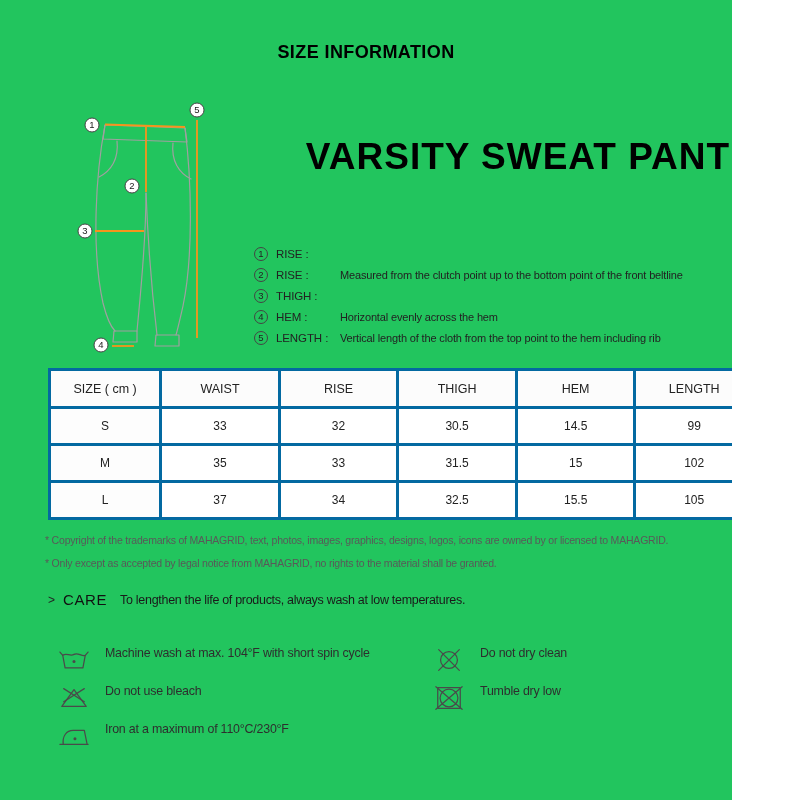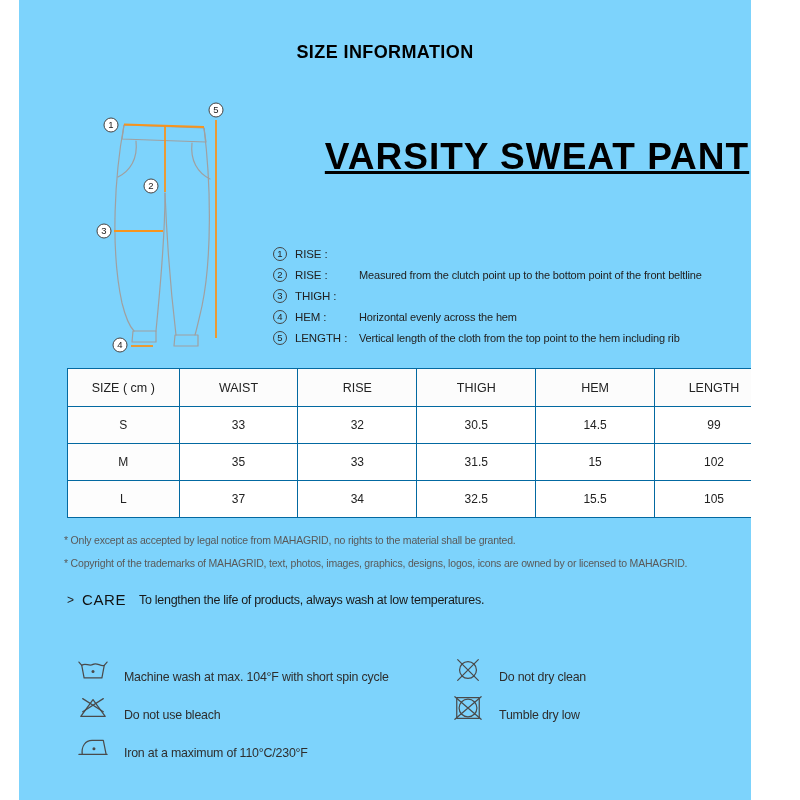--- a/index.html
+++ b/index.html
@@ -1,68 +1,68 @@
 <!DOCTYPE html>
 <html><head>
 <meta charset="utf-8">
 <style>
   * { margin:0; padding:0; box-sizing:border-box; }
   html,body { background:#ffffff; }
   #page {
-    position:relative; width:732px; height:800px; background:#7dd3fc;
-    font-family:"Liberation Sans", sans-serif; color:#111; overflow:hidden;margin-left:19px;
+    position:relative; width:732px; height:800px; background:#22c55e;
+    font-family:"Liberation Sans", sans-serif; color:#111; overflow:hidden;
   }
   
   #page-title {
     position:absolute; top:42px; left:0; right:0; text-align:center;
     font-size:18px; font-weight:700; letter-spacing:0.4px; color:#000;
   }
   #product-name {
     position:absolute; top:136px; left:248px; width:540px; text-align:center;
-    font-size:37px; font-weight:700; letter-spacing:1px; color:#000; white-space:nowrap;text-decoration:underline;
+    font-size:37px; font-weight:700; letter-spacing:1px; color:#000; white-space:nowrap;
   }
   
   #pants-diagram { position:absolute; left:60px; top:98px; width:180px; height:260px; }
   
   #measure-list { position:absolute; left:254px; top:243px; width:510px; }
   .measure-row { display:grid; grid-template-columns:22px 64px 1fr; align-items:center; height:21px; }
   .measure-num {
     width:14px; height:14px; border:1px solid #444; border-radius:50%;
     font-size:9.5px; line-height:12.5px; text-align:center; color:#222;
   }
   .measure-label { font-size:11.5px; color:#222; letter-spacing:-0.1px; white-space:nowrap; }
   .measure-desc { font-size:11px; color:#222; letter-spacing:-0.15px; white-space:nowrap; }
   
   #size-table {
     position:absolute; left:48px; top:368px; width:707px;
     border-collapse:collapse; table-layout:fixed;
   }
   #size-table th, #size-table td {
-    border:1px solid #0369a1; text-align:center; vertical-align:middle;
+    border:3px solid #0369a1; text-align:center; vertical-align:middle;
     font-weight:400; color:#222;
   }
   #size-table thead tr { height:38px; background:#fcfcfc; }
   #size-table thead th { font-size:12.5px; letter-spacing:0; }
   #size-table tbody tr { height:37px; }
   #size-table tbody td { font-size:12px; background:#fff; }
   #size-table tbody td.size-col { background:#fdfdfd; }
   
   #notes { position:absolute; left:45px; top:529px; }
   .note-line { font-size:10.5px; color:#595959; letter-spacing:-0.2px; line-height:23px; white-space:nowrap; }
   
   #care-head { position:absolute; left:48px; top:590px; display:flex; align-items:flex-start; }
   #care-arrow { font-size:12px; color:#222; margin-top:3px; }
   #care-label { font-size:15px; letter-spacing:0.6px; color:#111; margin-left:8px; margin-top:1px; }
   #care-text { margin-left:13px; }
   .care-text-line { font-size:12.5px; color:#1a1a1a; line-height:21px; letter-spacing:-0.3px; white-space:nowrap; }
   
   .care-col { position:absolute; top:646px; }
   #care-col-left { left:58px; }
   #care-col-right { left:433px; }
-  .care-item { display:flex; align-items:flex-end; height:38px; }
+  .care-item { display:flex; align-items:flex-start; height:38px; }
   .care-icon { width:32px; height:28px; display:flex; align-items:center; justify-content:center; }
   .care-icon svg { display:block; }
   .care-item-label { margin-left:15px; font-size:12.4px; color:#2e2e2e; letter-spacing:-0.2px; white-space:nowrap; }
 </style>
 </head>
 <body>
 
 <div id="page">
 
   <div id="page-title">SIZE INFORMATION</div>
@@ -169,22 +169,22 @@
           <td>37</td>
           <td>34</td>
           <td>32.5</td>
           <td>15.5</td>
           <td>105</td>
         </tr>
       </tbody>
   </table>
 
   <div id="notes">
+    <div class="note-line">* Copyright of the trademarks of MAHAGRID, text, photos, images, graphics, designs, logos, icons are owned by or licensed to MAHAGRID.</div>
     <div class="note-line">* Only except as accepted by legal notice from MAHAGRID, no rights to the material shall be granted.</div>
-    <div class="note-line">* Copyright of the trademarks of MAHAGRID, text, photos, images, graphics, designs, logos, icons are owned by or licensed to MAHAGRID.</div>
   </div>
 
   <div id="care-head">
     <span id="care-arrow">&gt;</span>
     <span id="care-label">CARE</span>
     <div id="care-text">
       <div class="care-text-line">To lengthen the life of products, always wash at low temperatures.</div>
     </div>
   </div>
 

